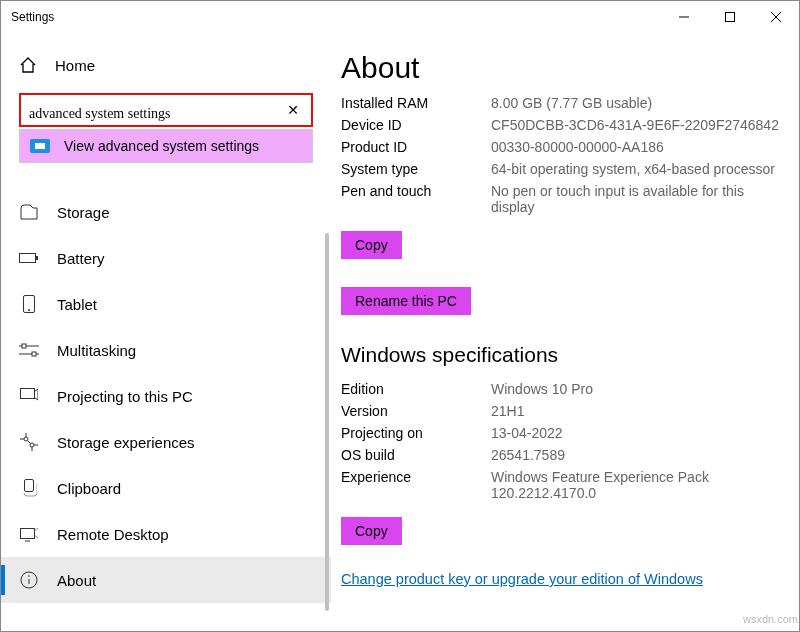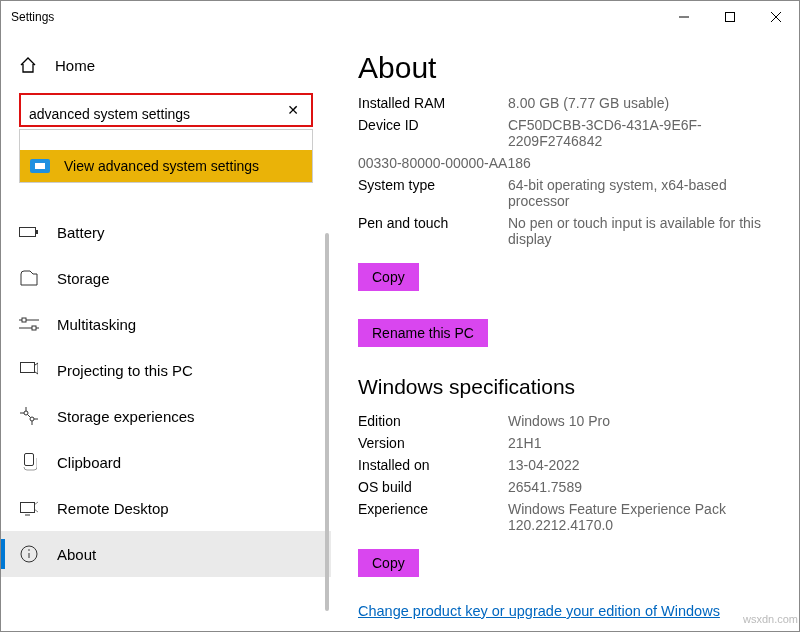--- a/index.html
+++ b/index.html
@@ -25,21 +25,20 @@
 .titlebar .controls { display: flex; }
 .titlebar .controls .ctl {
   width: 46px; height: 32px;
   display: flex; align-items: center; justify-content: center;
   font-family: "Segoe UI Symbol", sans-serif;
   font-size: 10px;
 }
 .main {
   display: flex;
   height: calc(100% - 32px);
-  gap: 17px;
 }
 .sidebar {
   width: 330px;
   padding: 10px 0 0 0;
   border-right: none;
   position: relative;
 }
 .sidebar-scroll-hint {
   position: absolute;
   right: 2px;
@@ -66,41 +65,40 @@
   height: 34px;
   display: flex;
   align-items: center;
   padding: 0 8px;
 }
 .search-wrap input {
   border: none;
   outline: none;
   flex: 1;
   font-size: 14px;
-  font-family: Liberation Sans, sans-serif;
+  font-family: Liberation Serif, serif;
   background: transparent;
   margin-top: 8px;
 }
 .search-wrap .clear {
   font-size: 14px;
   cursor: pointer;
   padding: 0 4px;
 }
 .suggest {
   margin: 0 18px;
   border: 1px solid #ccc;
   background: #fff;
 }
 .suggest-row {
   display: flex;
   align-items: center;
   gap: 14px;
   padding: 8px 10px;
-  background: #eab308;
-  margin-top: 20px;
+  background: #f0abfc;
 }
 .suggest-row .sicon {
   width: 20px; height: 14px;
   background: #1e90e0;
   border-radius: 2px;
   position: relative;
   display:flex;align-items:center;justify-content:center;
 }
 .suggest-row .sicon::after{
   content:""; width:10px;height:6px;background:#fff;
@@ -215,34 +213,43 @@
     <div class="suggest">
       <div class="suggest-row">
         <span class="sicon"></span>
         <span>View advanced system settings</span>
       </div>
     </div>
 
     <div class="nav-list" id="nav-list">
         <div class="nav-item">
           <span class="icon">
+            <svg width="18" height="16" viewBox="0 0 18 16">
+              <path d="M1 4 Q1 1 4 1 H10 L13 4 H17 V15 H1 Z" fill="none" stroke="#333"></path>
+            </svg>
+          </span>
+          <span class="label">Storage</span>
+        </div>
+        <div class="nav-item">
+          <span class="icon">
             <svg width="20" height="14" viewBox="0 0 20 14">
               <rect x="0.5" y="2.5" width="16" height="9" fill="none" stroke="#333"></rect>
               <rect x="17" y="5" width="2" height="4" fill="#333"></rect>
             </svg>
           </span>
           <span class="label">Battery</span>
         </div>
         <div class="nav-item">
           <span class="icon">
-            <svg width="18" height="16" viewBox="0 0 18 16">
-              <path d="M1 4 Q1 1 4 1 H10 L13 4 H17 V15 H1 Z" fill="none" stroke="#333"></path>
-            </svg>
-          </span>
-          <span class="label">Storage</span>
+            <svg width="16" height="18" viewBox="0 0 16 18">
+              <rect x="2.5" y="0.5" width="11" height="17" rx="1.5" fill="none" stroke="#333"></rect>
+              <circle cx="8" cy="15" r="1" fill="#333"></circle>
+            </svg>
+          </span>
+          <span class="label">Tablet</span>
         </div>
         <div class="nav-item">
           <span class="icon">
             <svg width="20" height="14" viewBox="0 0 20 14">
               <line x1="0" y1="3" x2="20" y2="3" stroke="#333"></line>
               <line x1="0" y1="11" x2="20" y2="11" stroke="#333"></line>
               <rect x="3" y="1" width="4" height="4" fill="#fff" stroke="#333"></rect>
               <rect x="13" y="9" width="4" height="4" fill="#fff" stroke="#333"></rect>
             </svg>
           </span>
@@ -305,20 +312,21 @@
     <div id="device-specs">
         <div class="kv">
           <span class="k">Installed RAM</span>
           <span class="v">8.00 GB (7.77 GB usable)</span>
         </div>
         <div class="kv">
           <span class="k">Device ID</span>
           <span class="v">CF50DCBB-3CD6-431A-9E6F-2209F2746842</span>
         </div>
         <div class="kv">
+          <span class="k">Product ID</span>
           <span class="v">00330-80000-00000-AA186</span>
         </div>
         <div class="kv">
           <span class="k">System type</span>
           <span class="v">64-bit operating system, x64-based processor</span>
         </div>
         <div class="kv">
           <span class="k">Pen and touch</span>
           <span class="v">No pen or touch input is available for this display</span>
         </div>
@@ -330,21 +338,21 @@
     <div id="win-specs">
         <div class="kv">
           <span class="k">Edition</span>
           <span class="v">Windows 10 Pro</span>
         </div>
         <div class="kv">
           <span class="k">Version</span>
           <span class="v">21H1</span>
         </div>
         <div class="kv">
-          <span class="k">Installed on</span>
+          <span class="k">Projecting on</span>
           <span class="v">13-04-2022</span>
         </div>
         <div class="kv">
           <span class="k">OS build</span>
           <span class="v">26541.7589</span>
         </div>
         <div class="kv">
           <span class="k">Experience</span>
           <span class="v">Windows Feature Experience Pack 120.2212.4170.0</span>
         </div>

